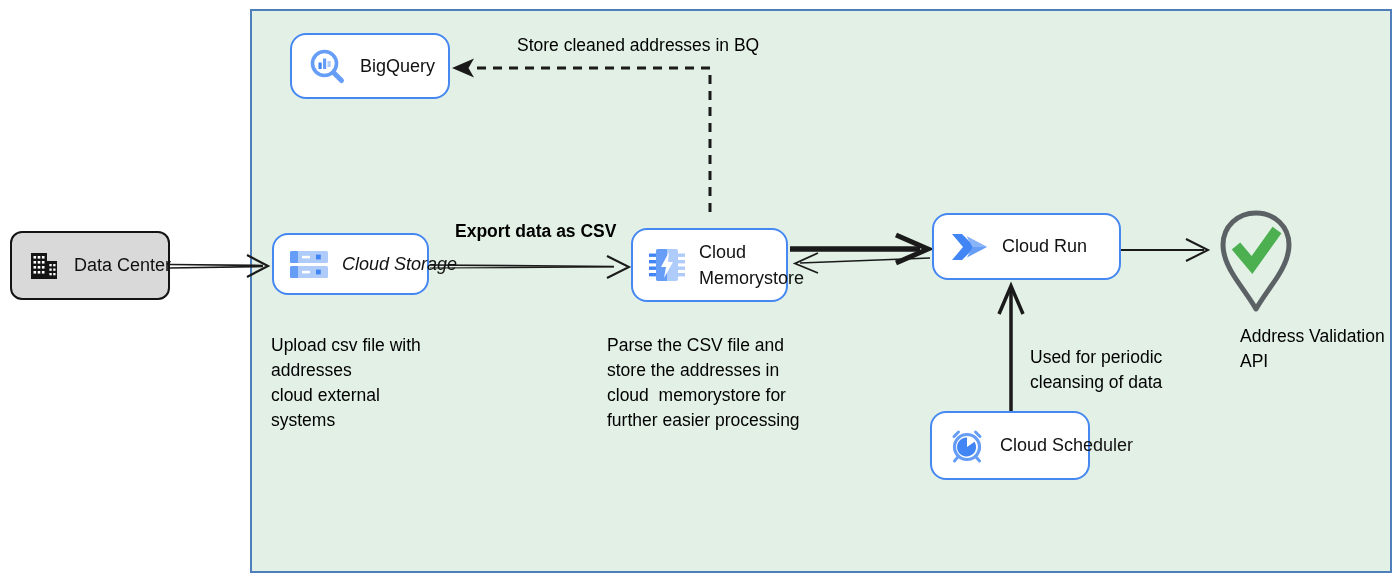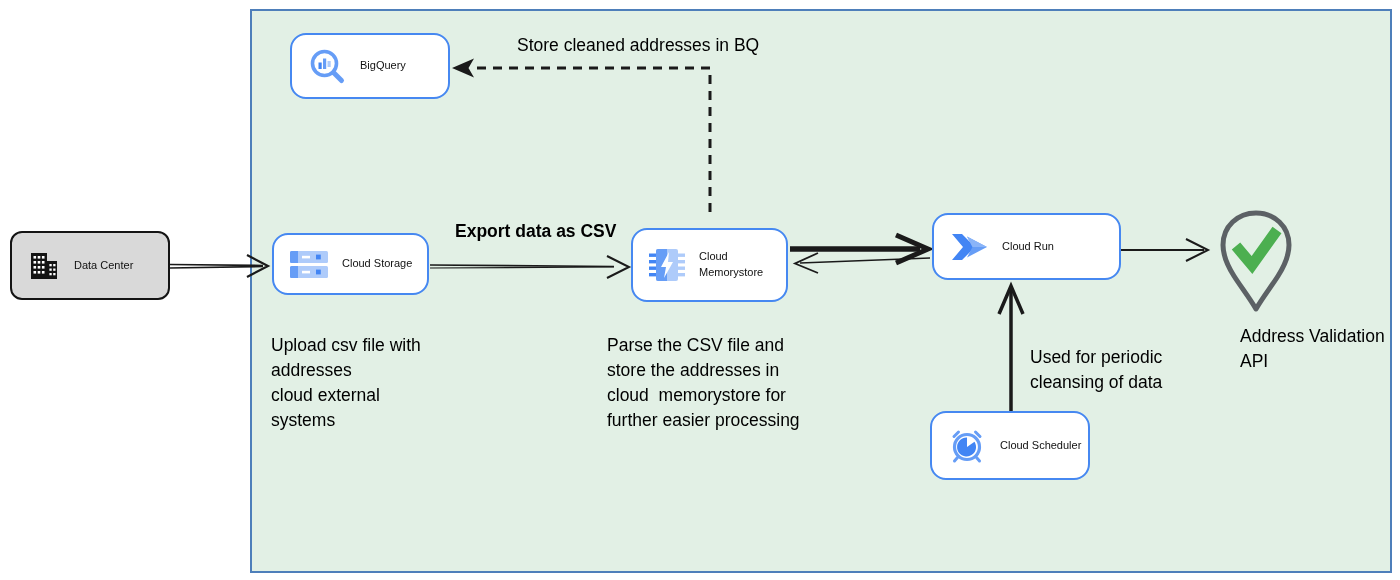--- a/index.html
+++ b/index.html
@@ -4,21 +4,21 @@
 <style>
   html,body{margin:0;padding:0;background:#fff;}
   .canvas{position:relative;width:1400px;height:580px;background:#ffffff;overflow:hidden;
           font-family:"Liberation Sans",sans-serif;color:#000;}
   .gcp-boundary{position:absolute;left:250px;top:9px;width:1138px;height:560px;
                 background:#e2f0e5;border:2px solid #4e7fba;z-index:0;}
   svg.arrows{position:absolute;left:0;top:0;z-index:1;}
   .node{position:absolute;display:flex;align-items:center;background:#ffffff;
         border:2.5px solid #4688f1;border-radius:16px;box-sizing:border-box;
         padding-left:16px;gap:14px;z-index:2;}
-  .node-label{font-size:11px;line-height:1.45;color:#111;}
+  .node-label{font-size:18px;line-height:1.45;color:#111;}
   .nowrap{white-space:nowrap;}
   .dc{background:#d9d9d9;border:2.5px solid #141414;border-radius:12px;}
   .annot{position:absolute;font-size:17.5px;line-height:25px;color:#000;
          white-space:pre-wrap;z-index:2;}
   .pin-wrap{position:absolute;left:1219px;top:209px;z-index:2;}
   .pin-label{position:absolute;left:1240px;top:324px;width:180px;font-size:17.5px;
              line-height:25px;white-space:pre-wrap;z-index:2;}
   .icon{flex:0 0 auto;}
 </style>
 </head>
@@ -84,21 +84,21 @@
           <rect x="25.2" y="13" width="2.3" height="2.3"></rect>
         <rect x="21.4" y="17.5" width="2.3" height="2.3"></rect>
           <rect x="25.2" y="17.5" width="2.3" height="2.3"></rect>
         <rect x="21.4" y="22" width="2.3" height="2.3"></rect>
           <rect x="25.2" y="22" width="2.3" height="2.3"></rect>
       </g>
     </svg>
     <span class="node-label nowrap">Data Center</span>
   </div>
 
-  <div class="node" style="left:272px;top:233px;width:157px;height:62px;">
+  <div class="node" style="left:272px;top:233px;width:157px;height:62px;font-style:italic;">
     <svg class="icon" width="38" height="27" viewBox="0 0 38 27">
       <defs>
         <g id="gcs-bar">
           <rect x="0" y="0" width="38" height="12" rx="1.5" fill="#aecbfa"></rect>
           <path d="M1.5,0 H8 V12 H1.5 A1.5,1.5 0 0 1 0,10.5 V1.5 A1.5,1.5 0 0 1 1.5,0 Z" fill="#669df6"></path>
           <rect x="12" y="4.8" width="8" height="2.6" fill="#ffffff"></rect>
           <rect x="26" y="3.6" width="4.8" height="4.8" fill="#4285f4"></rect>
         </g>
       </defs>
       <use href="#gcs-bar"></use>

